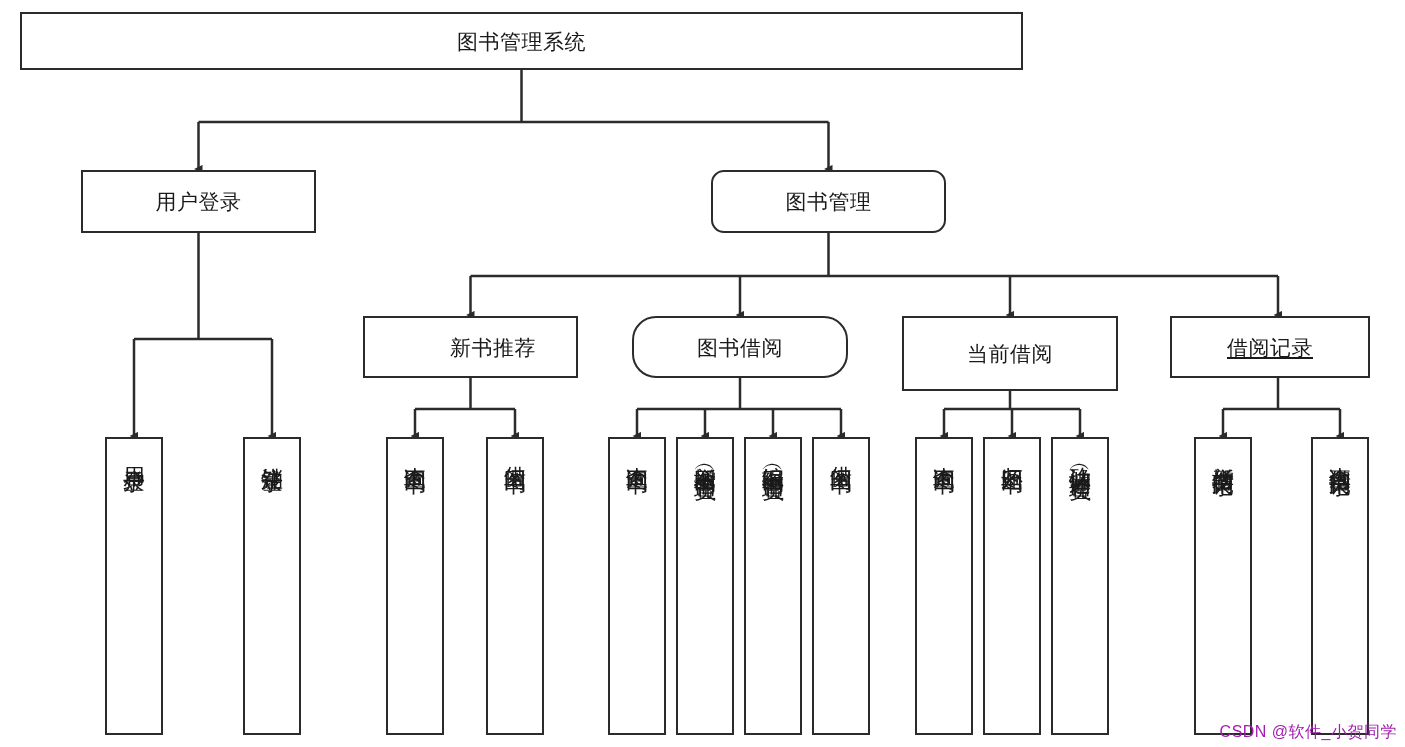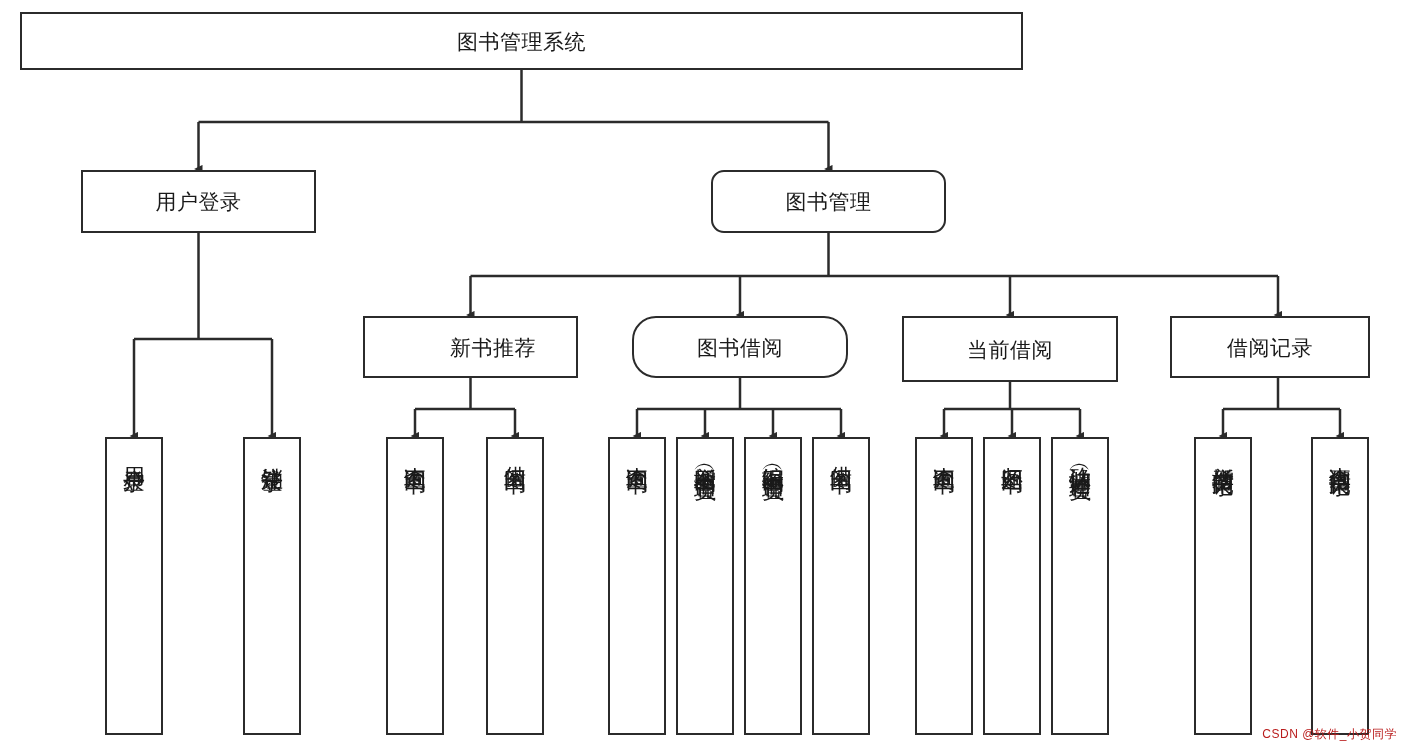--- a/index.html
+++ b/index.html
@@ -54,22 +54,22 @@
     text-orientation: upright;
     font-size: 22px;
     line-height: 1.18;
     letter-spacing: 2px;
     white-space: nowrap;
   }
   .watermark {
     position: absolute;
     right: 8px;
     bottom: 4px;
-    font-size: 12px;
-    color: #b91c1c;
+    font-size: 16px;
+    color: #a21caf;
     letter-spacing: 0.5px;
     white-space: nowrap;
   }
 </style>
 </head>
 <body>
 
 <div id="canvas">
   <svg class="edges" id="edge-layer" viewBox="0 0 1405 747" xmlns="http://www.w3.org/2000/svg">
     <defs>
@@ -122,24 +122,24 @@
       </div>
       <div class="node horiz" style="left: 711px; top: 170px; width: 235px; height: 63px; border-radius: 13px;">
         <span class="label">图书管理</span>
       </div>
       <div class="node horiz" style="left: 363px; top: 316px; width: 215px; height: 62px; padding-left: 45px;">
         <span class="label">新书推荐</span>
       </div>
       <div class="node horiz" style="left: 632px; top: 316px; width: 216px; height: 62px; border-radius: 24px;">
         <span class="label">图书借阅</span>
       </div>
-      <div class="node horiz" style="left: 902px; top: 316px; width: 216px; height: 66px;">
+      <div class="node horiz" style="left: 902px; top: 316px; width: 216px; height: 75px;">
         <span class="label">当前借阅</span>
       </div>
-      <div class="node horiz" style="left: 1170px; top: 316px; width: 200px; height: 62px;">
+      <div class="node horiz" style="left: 1170px; top: 316px; width: 200px; height: 62px; text-decoration: underline;">
         <span class="label">借阅记录</span>
       </div>
       <div class="node vert" style="left: 105px; top: 437px; width: 58px; height: 298px;">
         <span class="label">用户登录</span>
       </div>
       <div class="node vert" style="left: 243px; top: 437px; width: 58px; height: 298px;">
         <span class="label">注销登录</span>
       </div>
       <div class="node vert" style="left: 386px; top: 437px; width: 58px; height: 298px;">
         <span class="label">查询图书</span>

